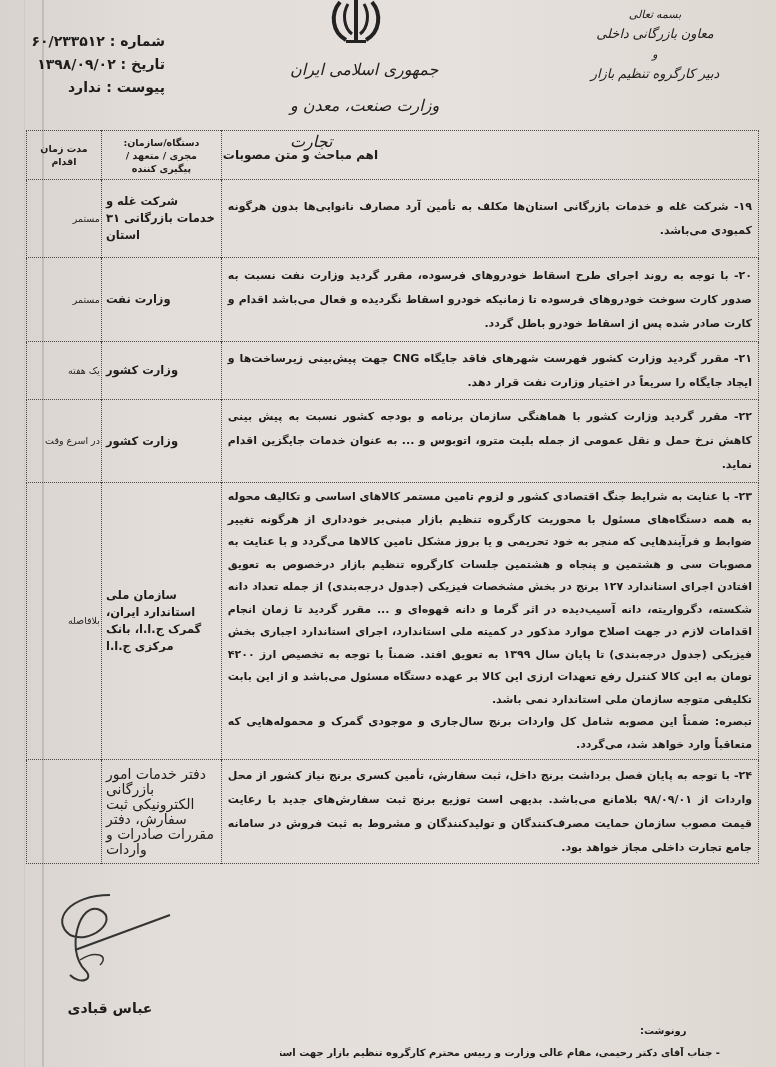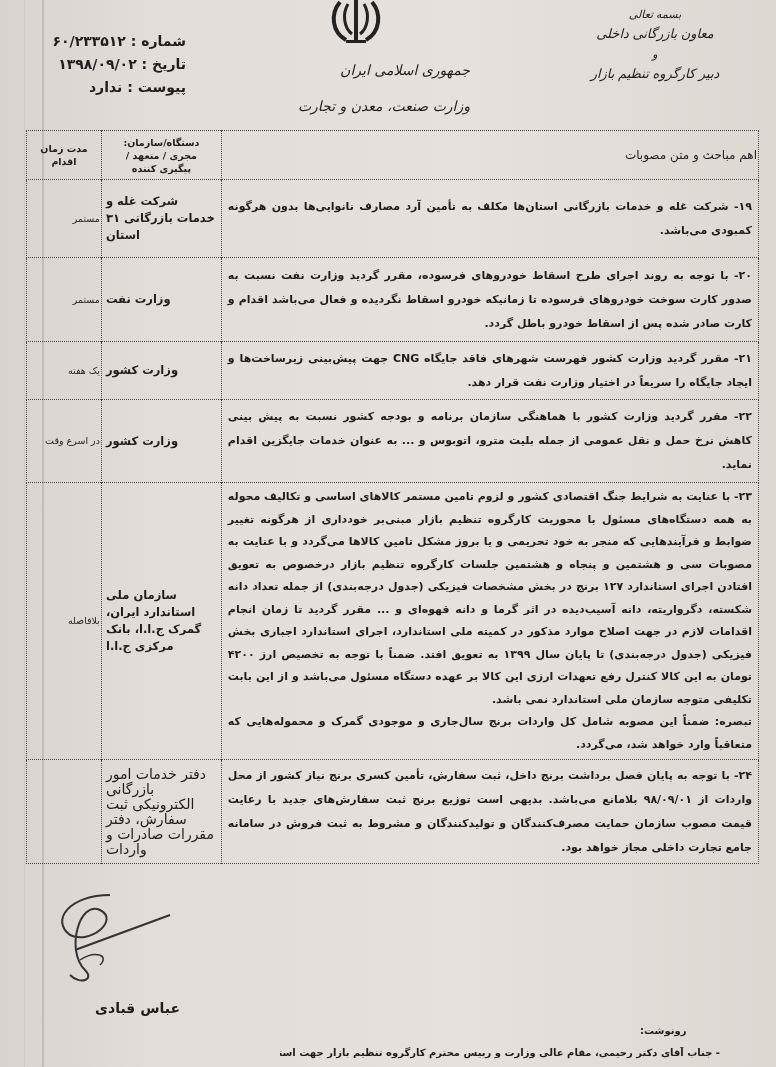--- a/index.html
+++ b/index.html
@@ -7,49 +7,49 @@
       width: 776px; height: 1067px; overflow: hidden;
       background: linear-gradient(90deg, #d8d3ce 0%, #e2ddd8 20%, #e6e1dc 60%, #ddd8d2 100%);
       font-family: "DejaVu Sans", sans-serif;
       color: #1f1c1c;
       position: relative;
     }
     .page { position: absolute; inset: 0; }
     .fold-line { position: absolute; left: 42px; top: 0; bottom: 0; width: 2px; background: #b7b2ad; opacity: .7; }
     .fold-line2 { position: absolute; left: 24px; top: 0; bottom: 0; width: 1px; background: #c8c3be; opacity: .6; }
 
-    .hdr-left { position: absolute; left: 36px; top: 30px; width: 150px; direction: rtl; text-align: right; font-weight: bold; font-size: 14px; line-height: 23px; }
+    .hdr-left { position: absolute; left: 15px; top: 30px; width: 150px; direction: rtl; text-align: right; font-weight: bold; font-size: 14px; line-height: 23px; }
     .hdr-left div { white-space: nowrap; }
 
     .emblem { position: absolute; left: 328px; top: 0; width: 56px; height: 46px; }
-    .hdr-center { position: absolute; left: 290px; top: 52px; width: 180px; text-align: right; direction: rtl; font-family: "DejaVu Serif", serif; font-style: italic; font-size: 14px; line-height: 36px; }
+    .hdr-center { position: absolute; left: 290px; top: 52px; width: 180px; text-align: left; direction: rtl; font-family: "DejaVu Serif", serif; font-style: italic; font-size: 16px; line-height: 36px; }
     .hdr-right { position: absolute; left: 580px; top: 4px; width: 150px; text-align: center; direction: rtl; font-family: Liberation Sans, sans-serif; font-style: italic; font-size: 11px; line-height: 20px; }
     .hdr-right .big { font-size: 13px; }
 
     table.minutes {
       position: absolute; left: 26px; top: 130px; width: 733px;
       border-collapse: collapse; direction: rtl;
       font-size: 11.5px;
     }
     table.minutes td, table.minutes th {
       border: 1.5px dotted #4a4646;
       vertical-align: middle;
     }
-    th.h-text { font-weight: normal; font-size: 12px; text-align: right; height: 46px; }
+    th.h-text { font-weight: bold; font-size: 12px; text-align: left; height: 46px; }
     th.h-org, th.h-time { font-weight: bold; font-size: 9.5px; text-align: center; line-height: 13px; }
     td.txt { padding: 3px 6px; text-align: justify; line-height: 24px; font-weight: bold; font-size: 11px; }
     td.org { text-align: left; font-weight: bold; font-size: 11.5px; line-height: 17px; padding: 2px 4px; }
     td.org.small { font-size: 14px; line-height: 15px; font-weight: normal; }
     td.time { text-align: right; font-size: 9.5px; line-height: 14px; }
     col.c-text { width: 538px; }
     col.c-org { width: 120px; }
     col.c-time { width: 75px; }
 
     .signature { position: absolute; left: 40px; top: 890px; width: 140px; height: 100px; }
-    .signer { position: absolute; left: 40px; top: 1000px; width: 140px; direction: rtl; text-align: right; font-weight: bold; font-size: 14px; }
+    .signer { position: absolute; left: 40px; top: 1000px; width: 140px; direction: rtl; text-align: center; font-weight: bold; font-size: 14px; }
     .cc-label { position: absolute; left: 640px; top: 1025px; width: 80px; direction: rtl; text-align: left; font-size: 10px; font-weight: bold; }
     .cc-line { position: absolute; left: 280px; top: 1047px; width: 440px; direction: rtl; text-align: right; font-size: 10px; font-weight: bold; white-space: nowrap; overflow: hidden; height: 20px; }
   </style>
 </head>
 <body>
 
 <div class="page">
   <div class="fold-line2"></div>
   <div class="fold-line"></div>
 

